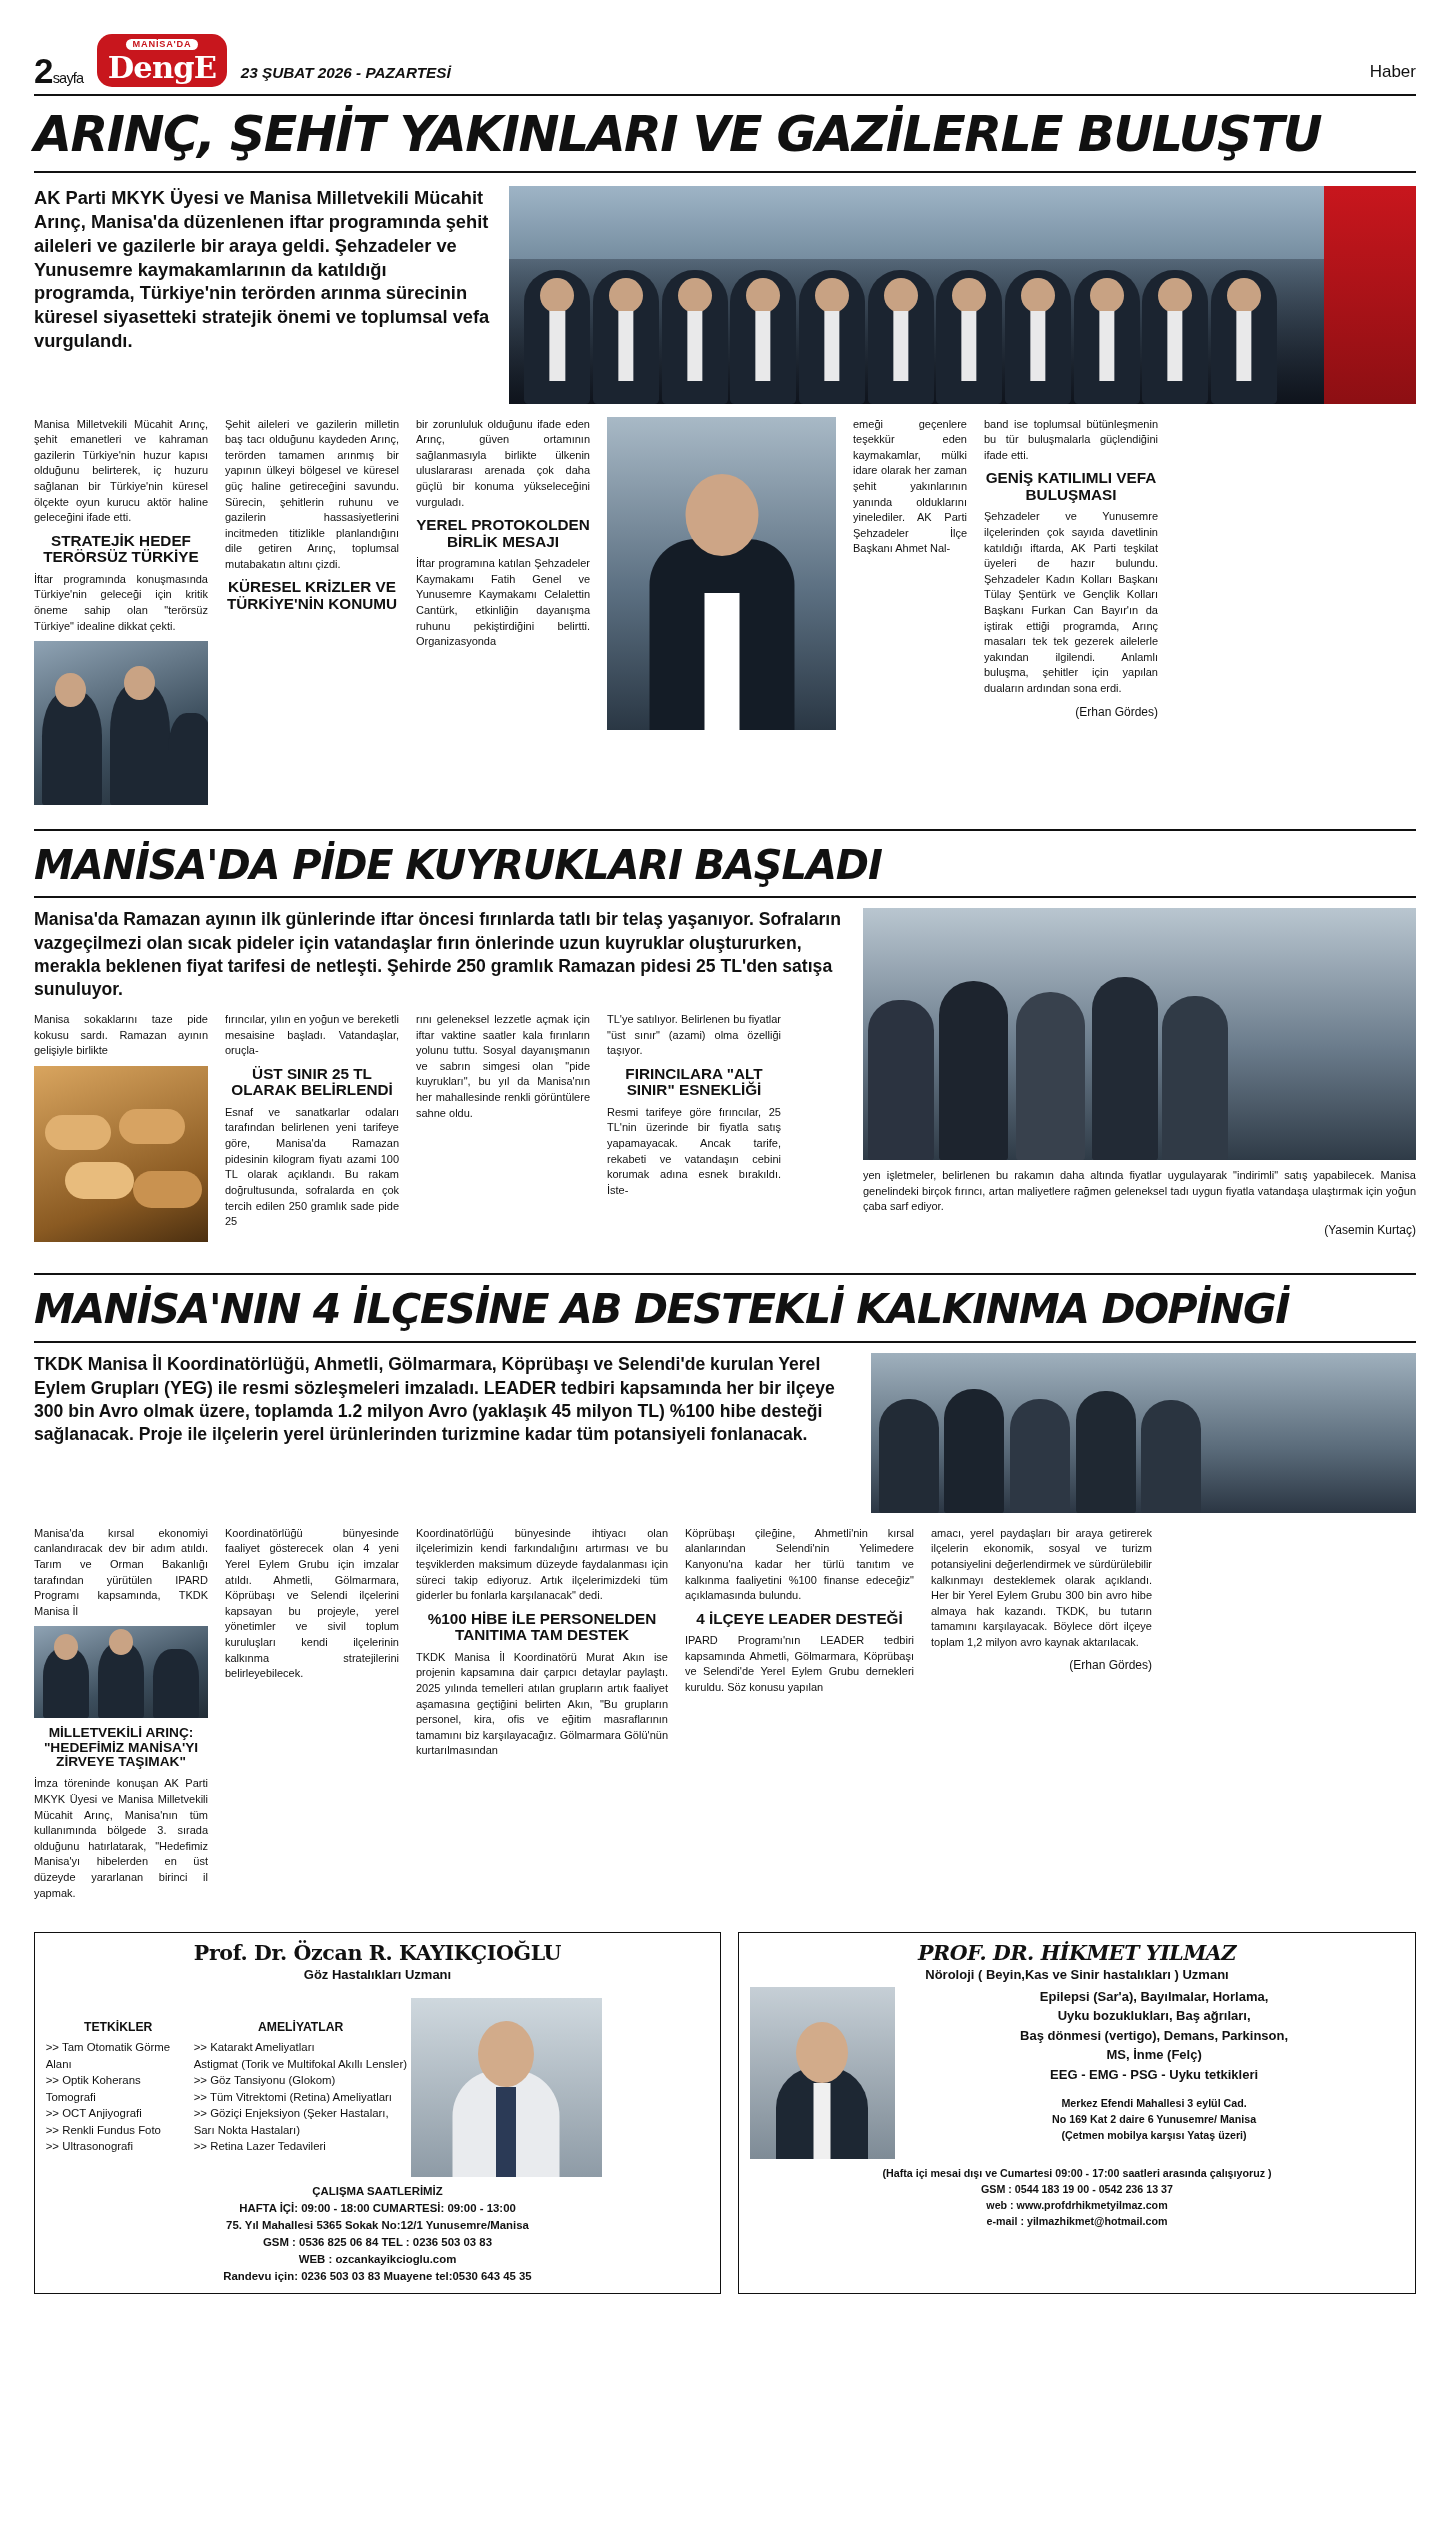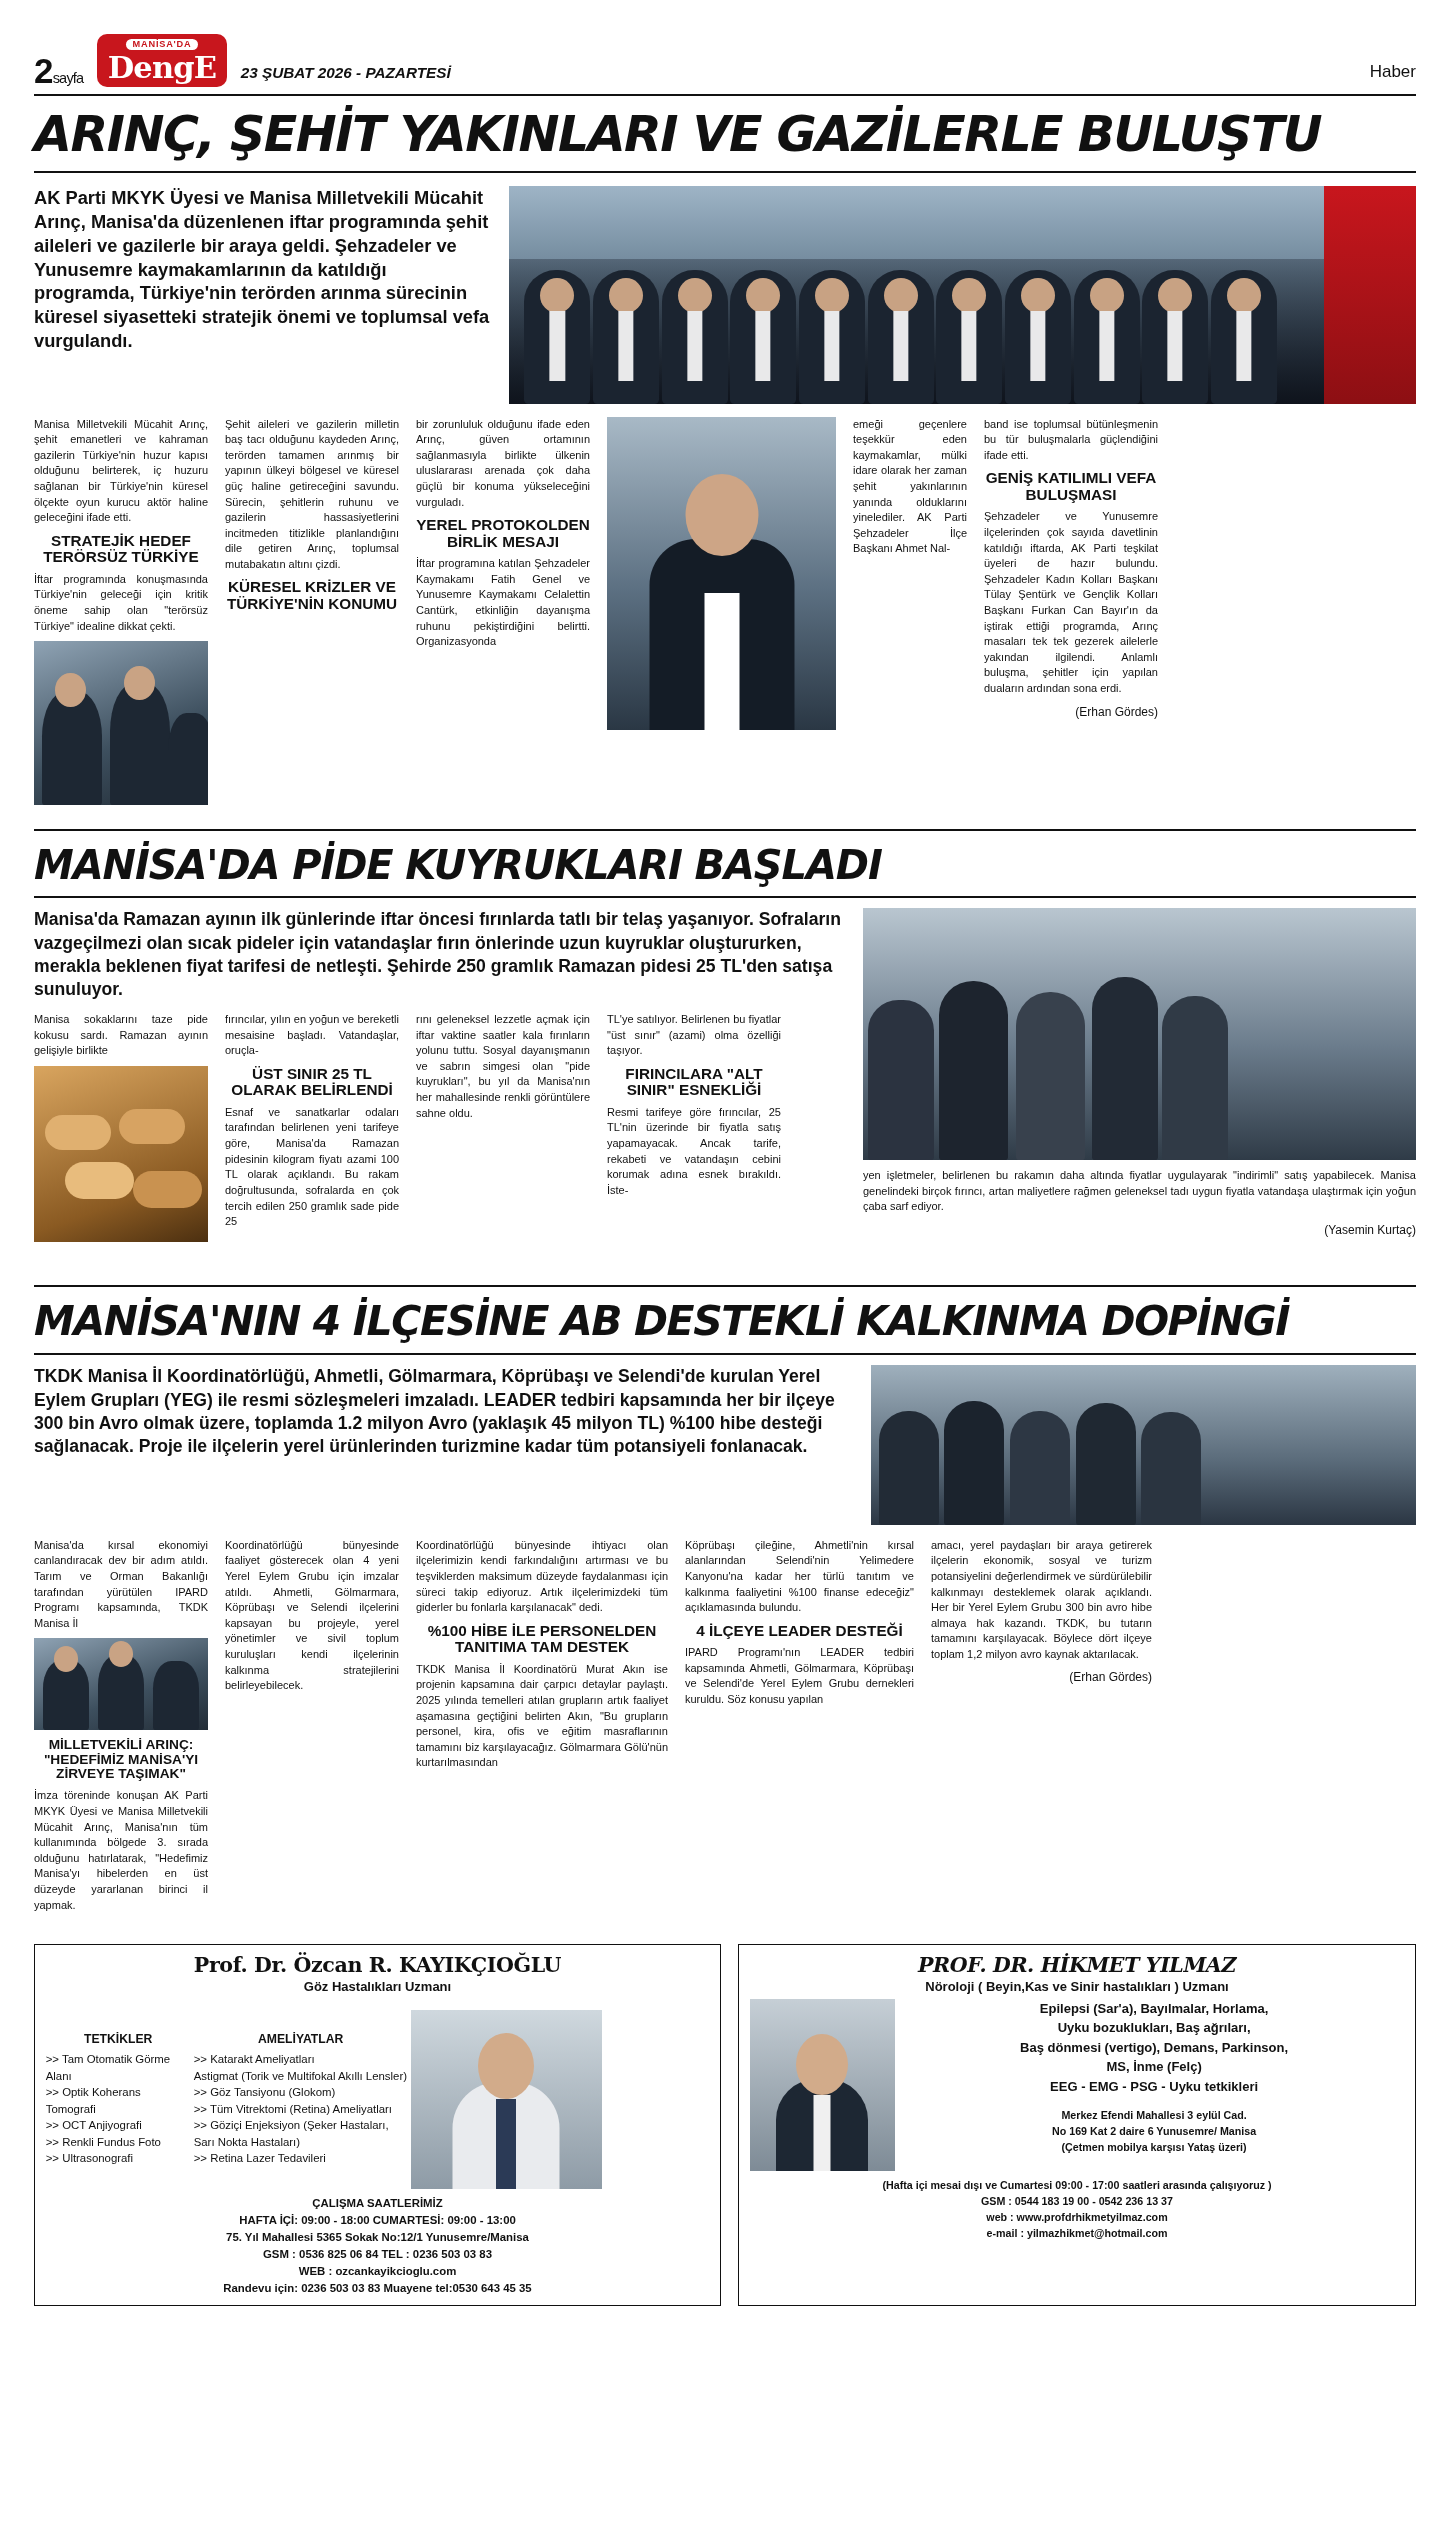--- a/index.html
+++ b/index.html
@@ -20,21 +20,21 @@
   
   .masthead {
     display:flex; align-items:flex-end; gap:13.7px;
     padding:34px 0 7.6px 0;
     border-bottom:2.3px solid #111;
   }
   .pagenum { font-size:35px; font-weight:bold; letter-spacing:-0.8px; line-height:0.9; }
   .pagenum small { font-size:14.5px; font-weight:normal; }
   .logo-box {
     background:#c8161d; color:#fff; padding:3.1px 10.7px 4.6px 10.7px;
-    border-radius:10px; position:relative; line-height:1;
+    border-radius:15px; position:relative; line-height:1;
   }
   .logo-top { font-size:9.2px; font-weight:bold; letter-spacing:0.8px; text-align:center;
     background:#fff; color:#c8161d; border-radius:6.1px; padding:0.8px 6.1px; display:inline-block; margin-bottom:1.5px;}
   .logo-main { font-size:30.5px; font-weight:bold; font-family:"DejaVu Serif", serif; letter-spacing:-0.8px; }
   .masthead-date { font-size:15.3px; font-weight:bold; font-style:italic; padding-bottom:4.6px; }
   .masthead-right { margin-left:auto; font-size:17px; padding-bottom:4.6px; }
 
   
   .art1-head {
     font-family:"DejaVu Sans", sans-serif;
@@ -92,21 +92,21 @@
   .art2-head {
     font-family:"DejaVu Sans", sans-serif; font-weight:bold; font-style:italic;
     font-size:40px; letter-spacing:-1.1px; padding:10.7px 0 7.6px 0;
     border-bottom:2.3px solid #111;
   }
   .art2-top { display:flex; gap:9px; padding-top:10.7px; }
   .art2-lede { width:820px; font-size:17.6px; line-height:1.32; font-weight:600; }
   .art2-photo { flex:1; height:252px; background:#5b6a78; position:relative; overflow:hidden; }
 
   
-  .art3 { border-top:2.3px solid #111; margin-top:23px; }
+  .art3 { border-top:2.3px solid #111; margin-top:11px; }
   .art3-head {
     font-family:"DejaVu Sans", sans-serif; font-weight:bold; font-style:italic;
     font-size:41px; letter-spacing:-1.4px; padding:10.7px 0 7.6px 0;
     border-bottom:2.3px solid #111; white-space:nowrap;
   }
   .art3-top { display:flex; gap:17px; padding-top:10.7px; }
   .art3-lede { width:820px; font-size:17.6px; line-height:1.32; font-weight:600; }
   .art3-photo { flex:1; height:160px; background:#586a7a; position:relative; overflow:hidden; }
 
   

